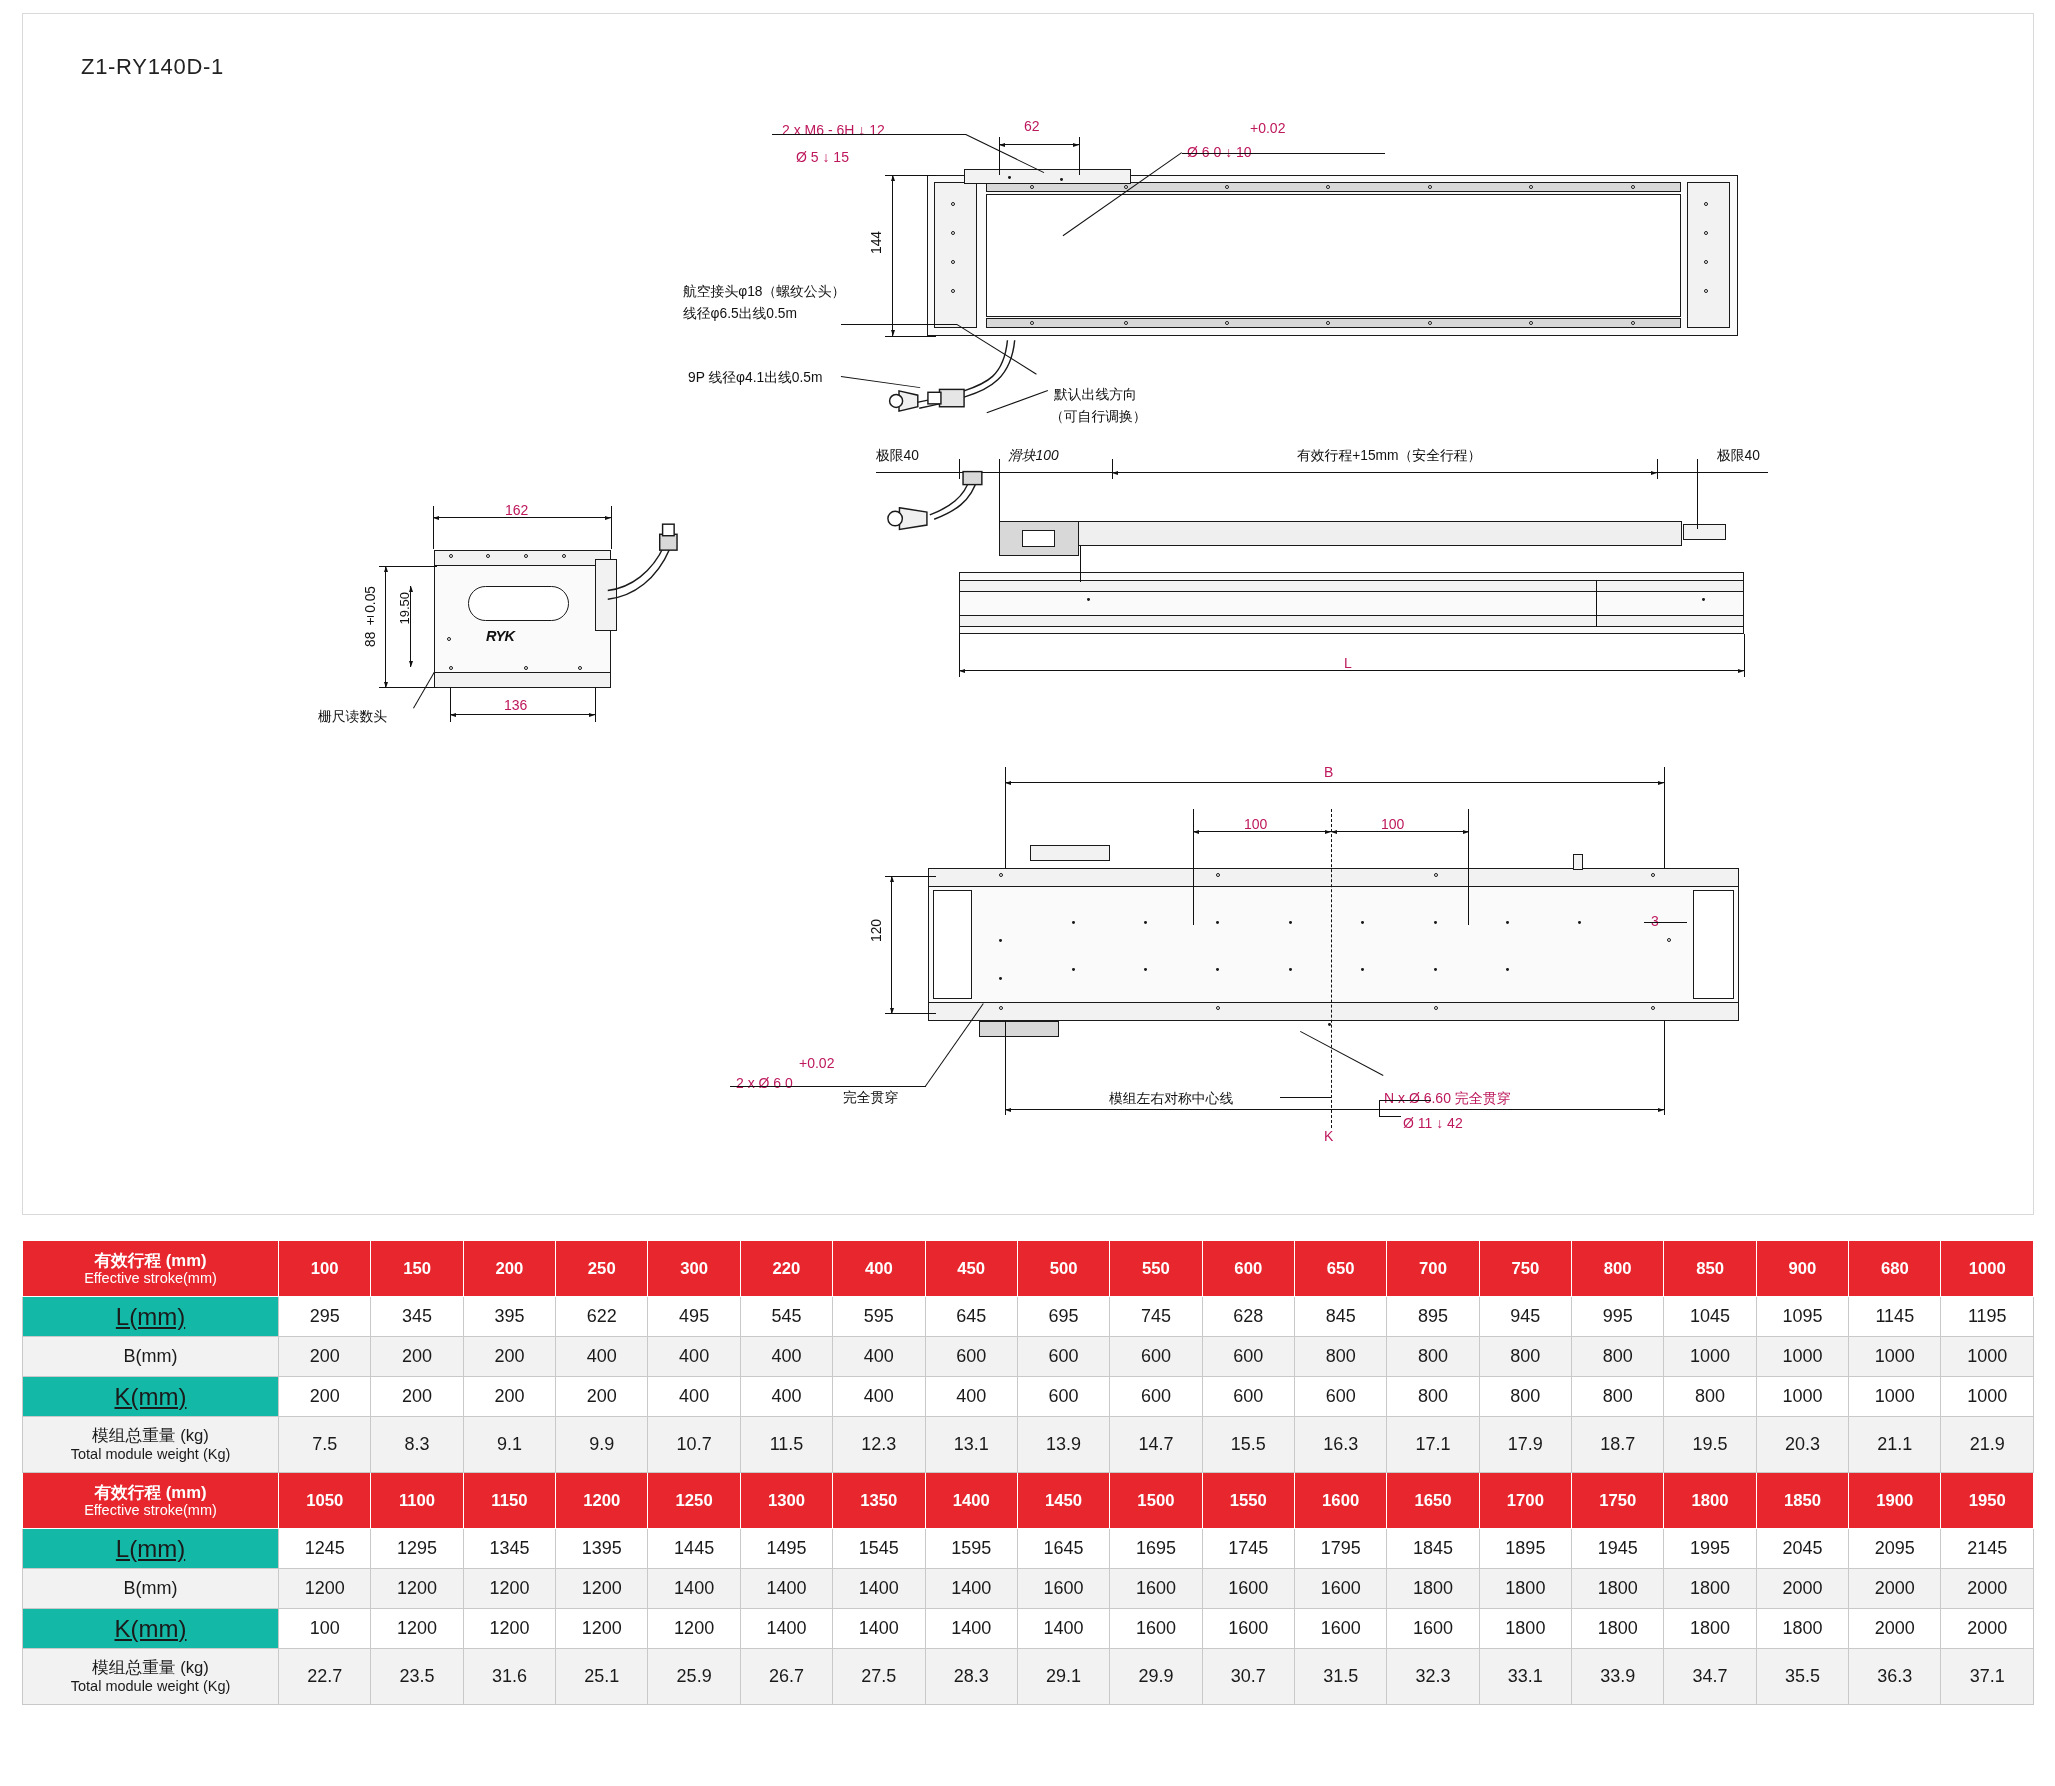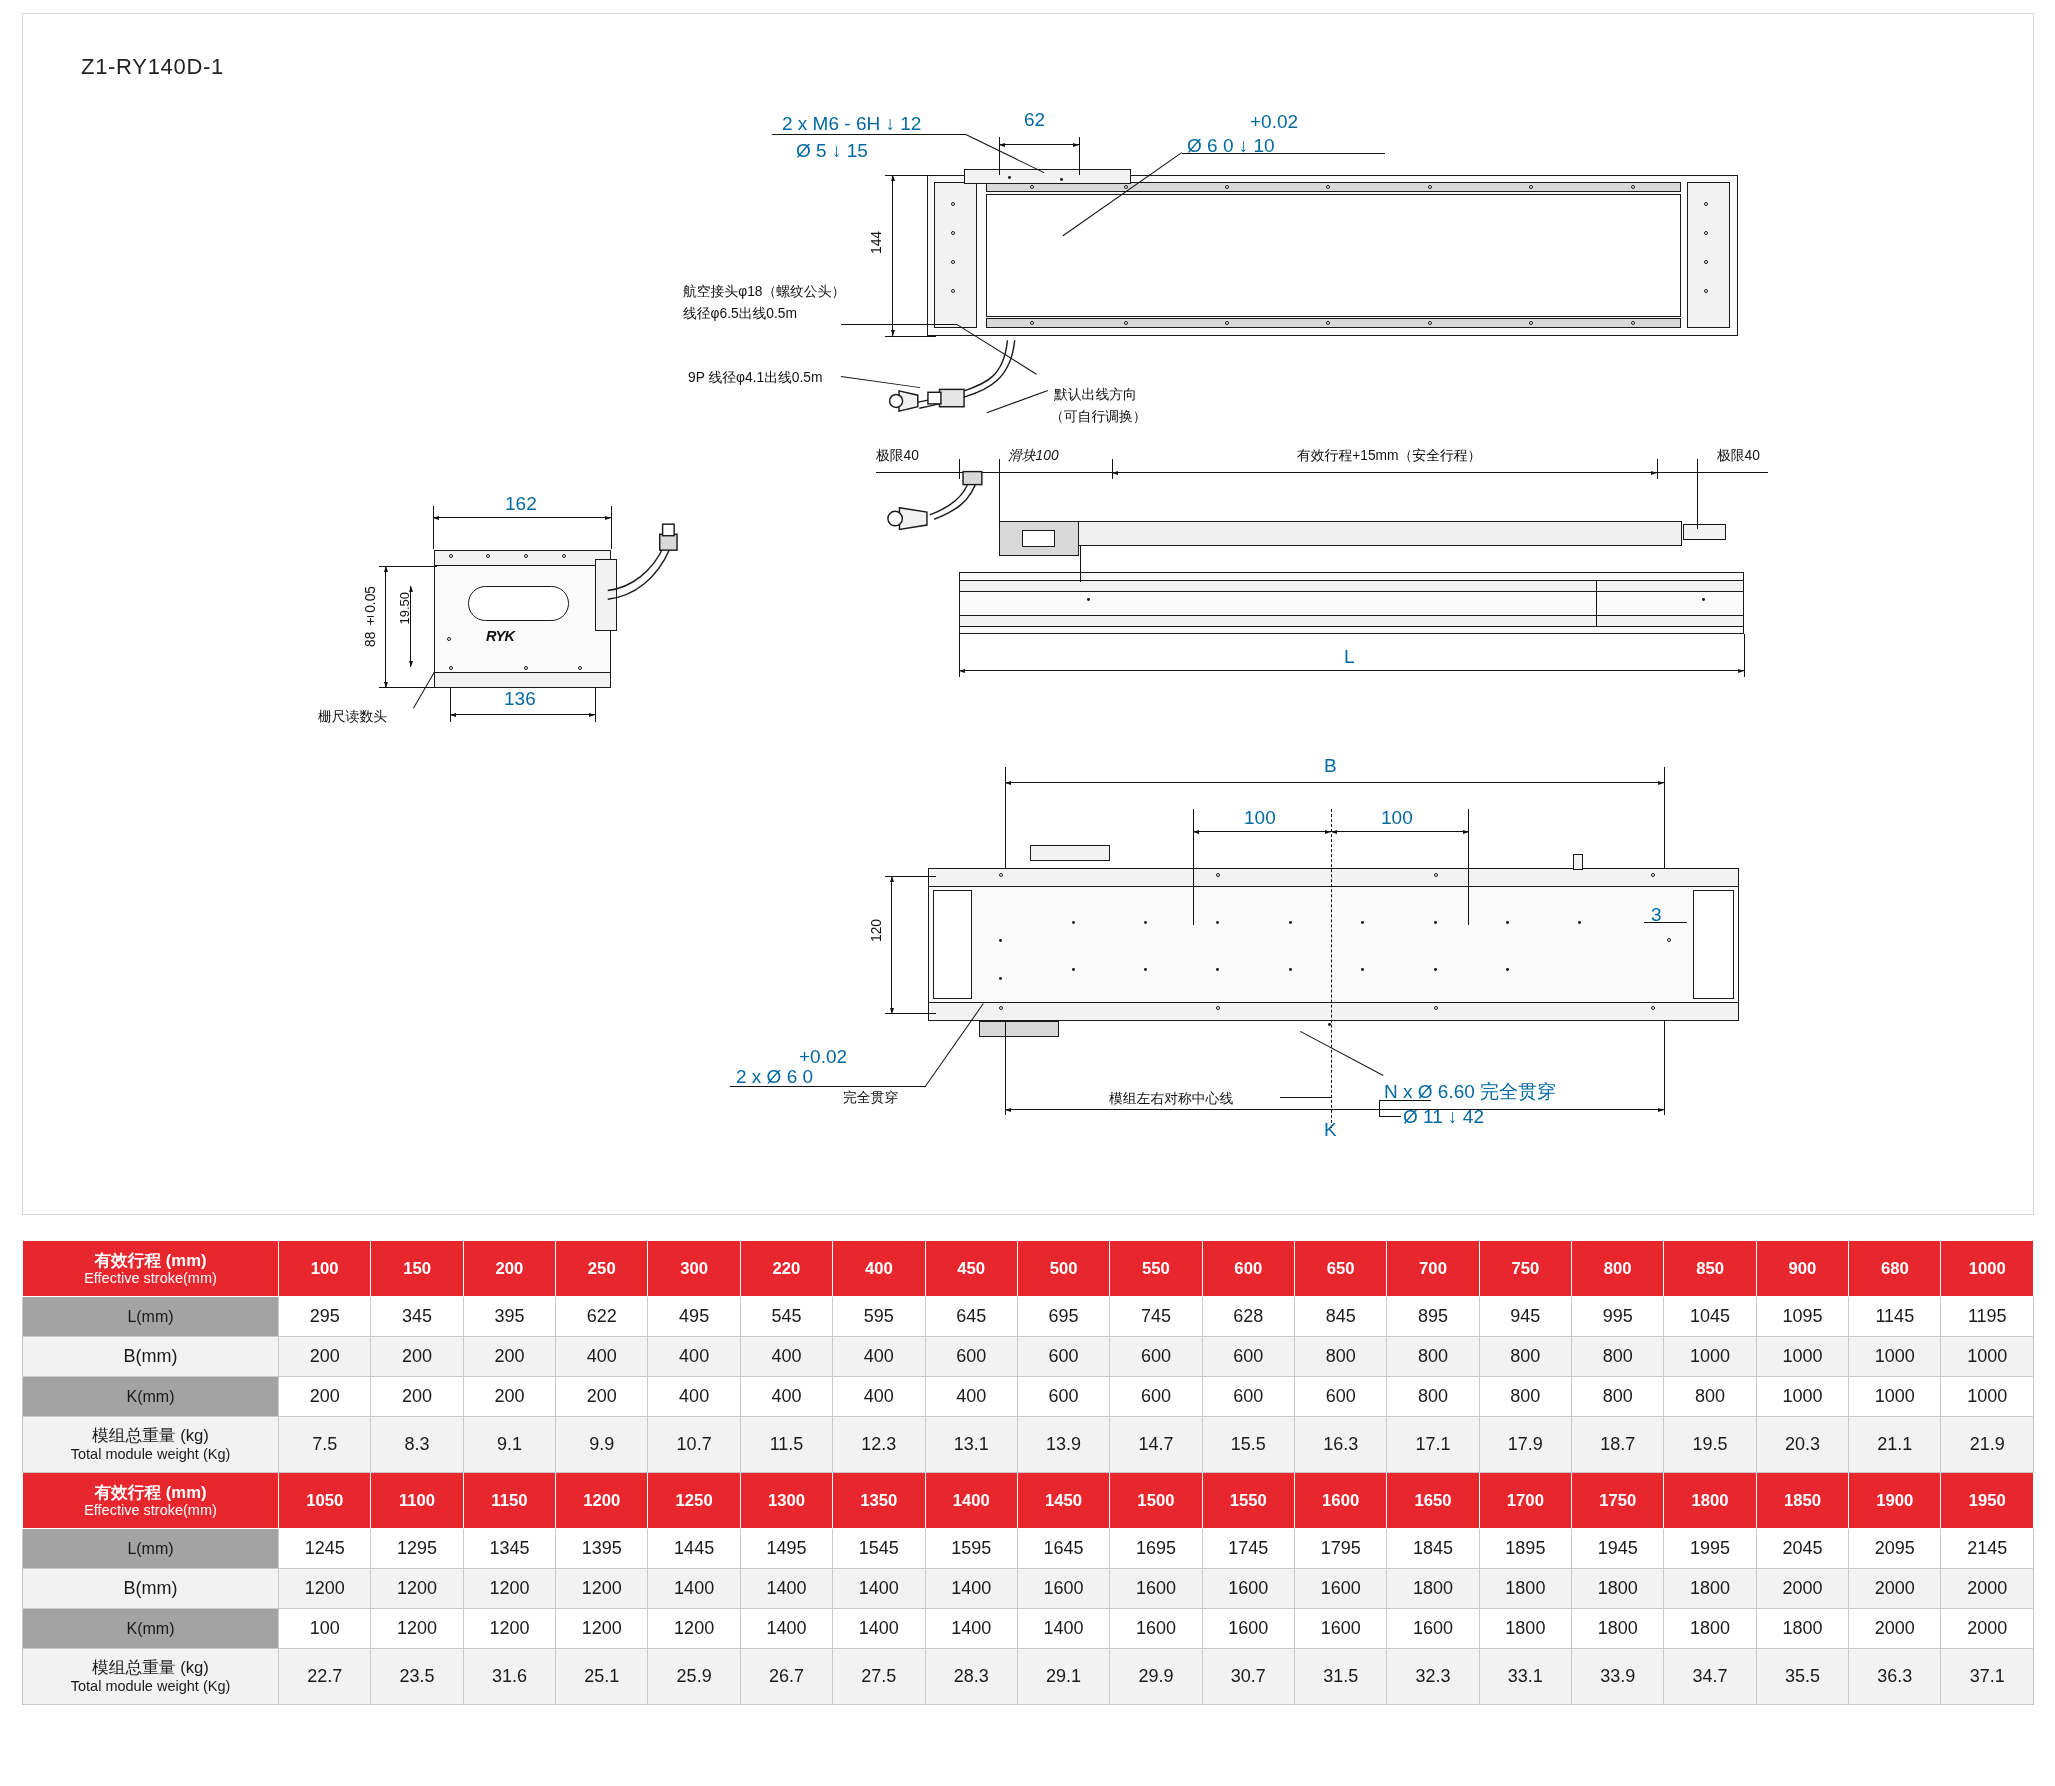--- a/index.html
+++ b/index.html
@@ -37,24 +37,25 @@
     left: 58px;
     top: 40px;
     font-size: 22px;
     letter-spacing: 0.7px;
     color: #222;
   }
 
   
   .lbl {
     position: absolute;
-    font-size: 19px;
-    color: #0369a1;
+    font-size: 14px;
+    color: #be185d;
     white-space: nowrap;
     line-height: 1.25;
+    margin-top: 10px;
   }
   .lbl-cn {
     position: absolute;
     font-size: 13.8px;
     color: #111;
     white-space: nowrap;
     line-height: 1.3;
   }
   .hline {
     position: absolute;
@@ -151,24 +152,25 @@
   }
   .spec-table td.hdr {
     background: #e8262d;
     color: #ffffff;
     font-size: 16.7px;
     line-height: 1.15;
     height: 55px;
     font-weight: bold;
   }
   .spec-table td.rowlabel {
-    background: #a3a3a3;
+    background: #14b8a6;
     color: #1a1a1a;
     border: 0.7px solid #c9c9c9;
-    font-size: 16px;
+    font-size: 24px;
+    text-decoration: underline;
   }
   .spec-table td.rowlabel-2 {
     background: #f2f2f2;
     color: #1a1a1a;
     border: 0.7px solid #c9c9c9;
     font-size: 18px;
   }
   .spec-table td.cell {
     background: #ffffff;
     border: 0.7px solid #c9c9c9;

